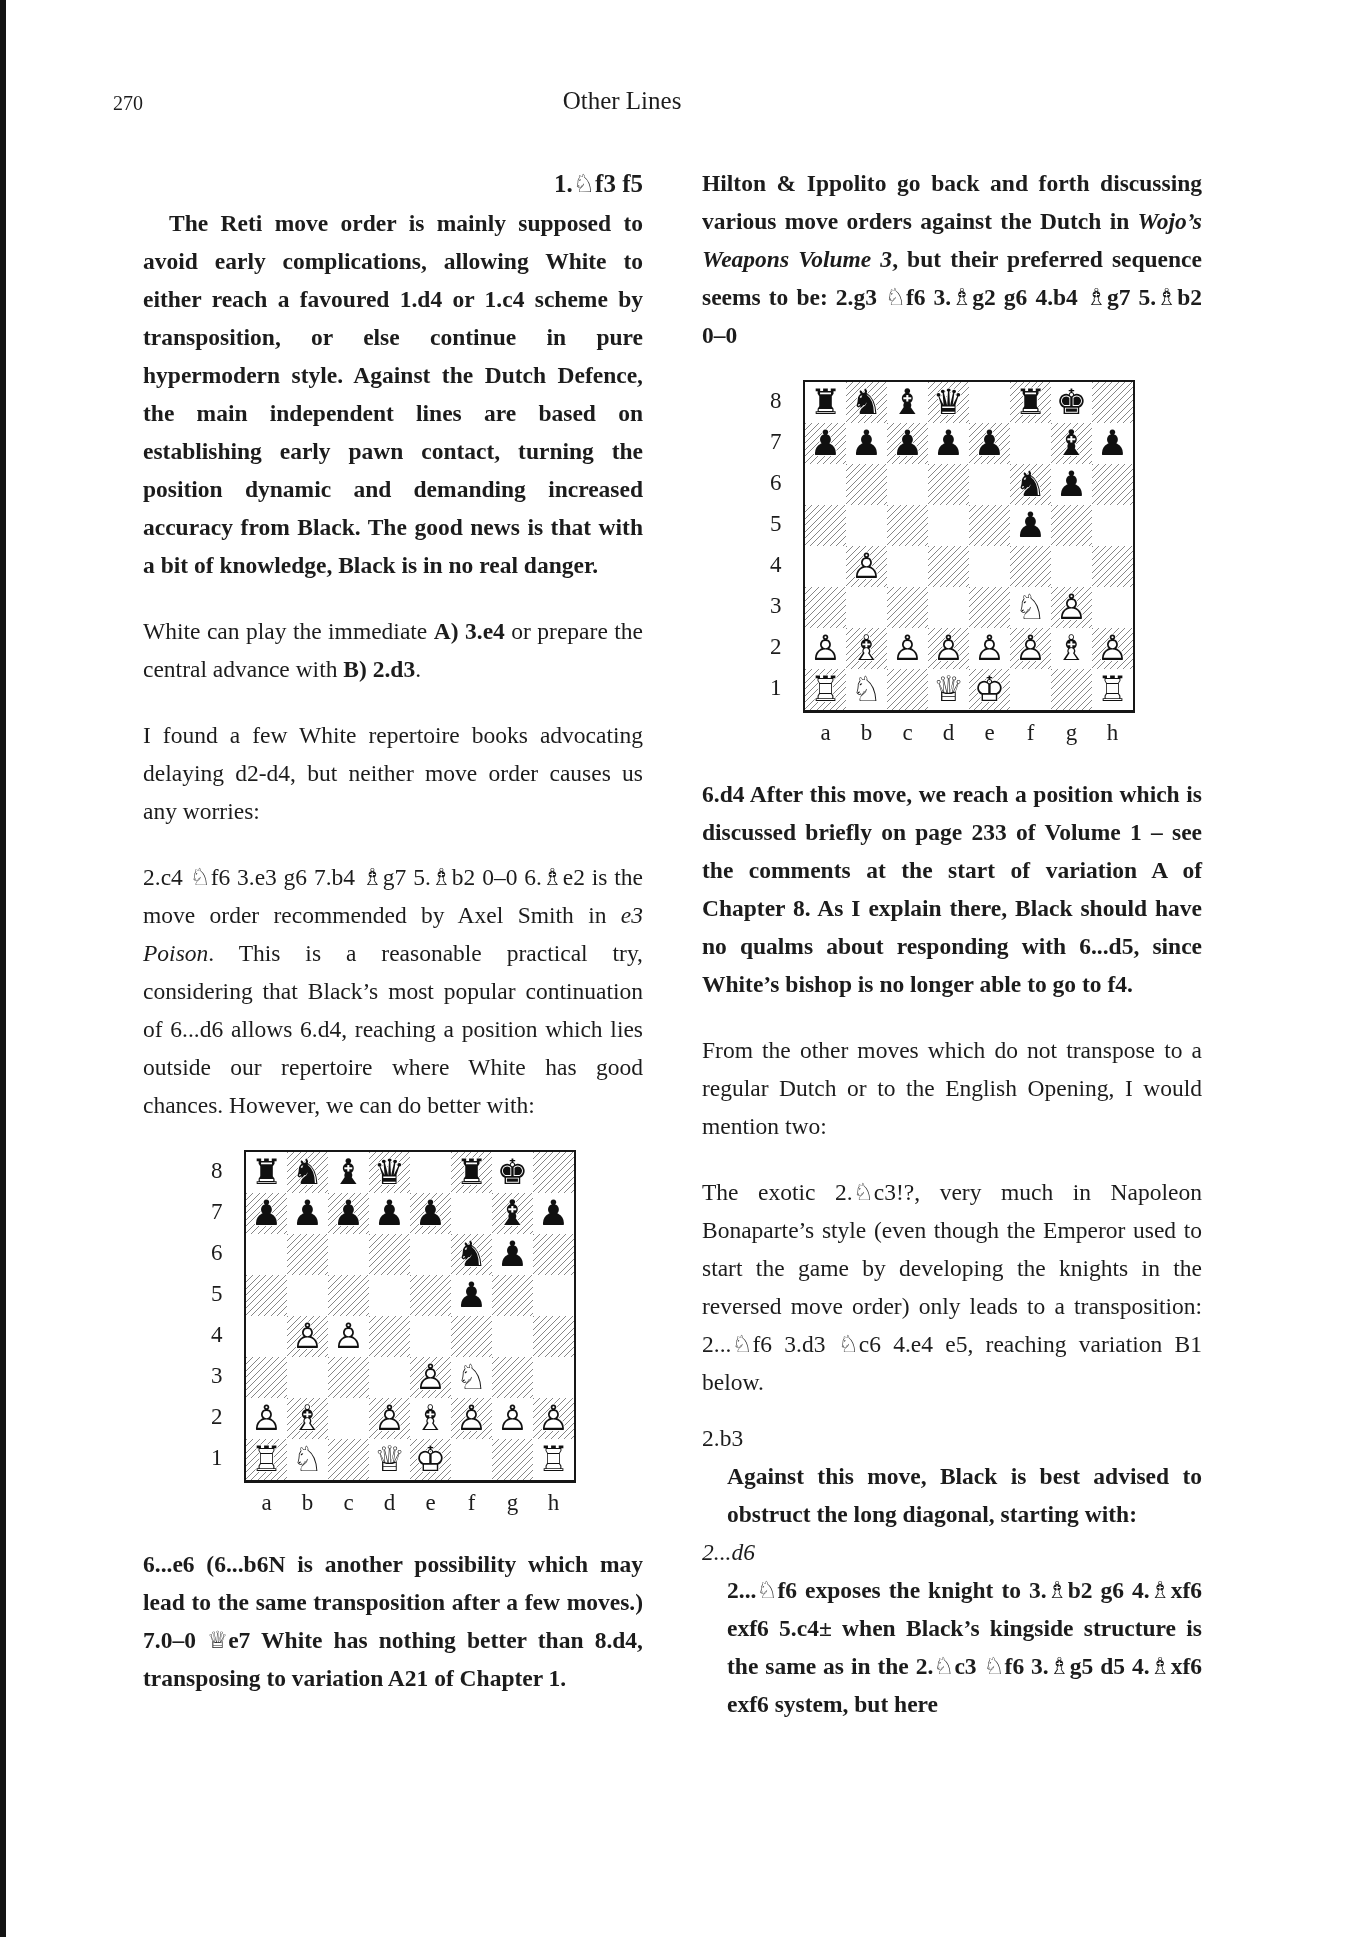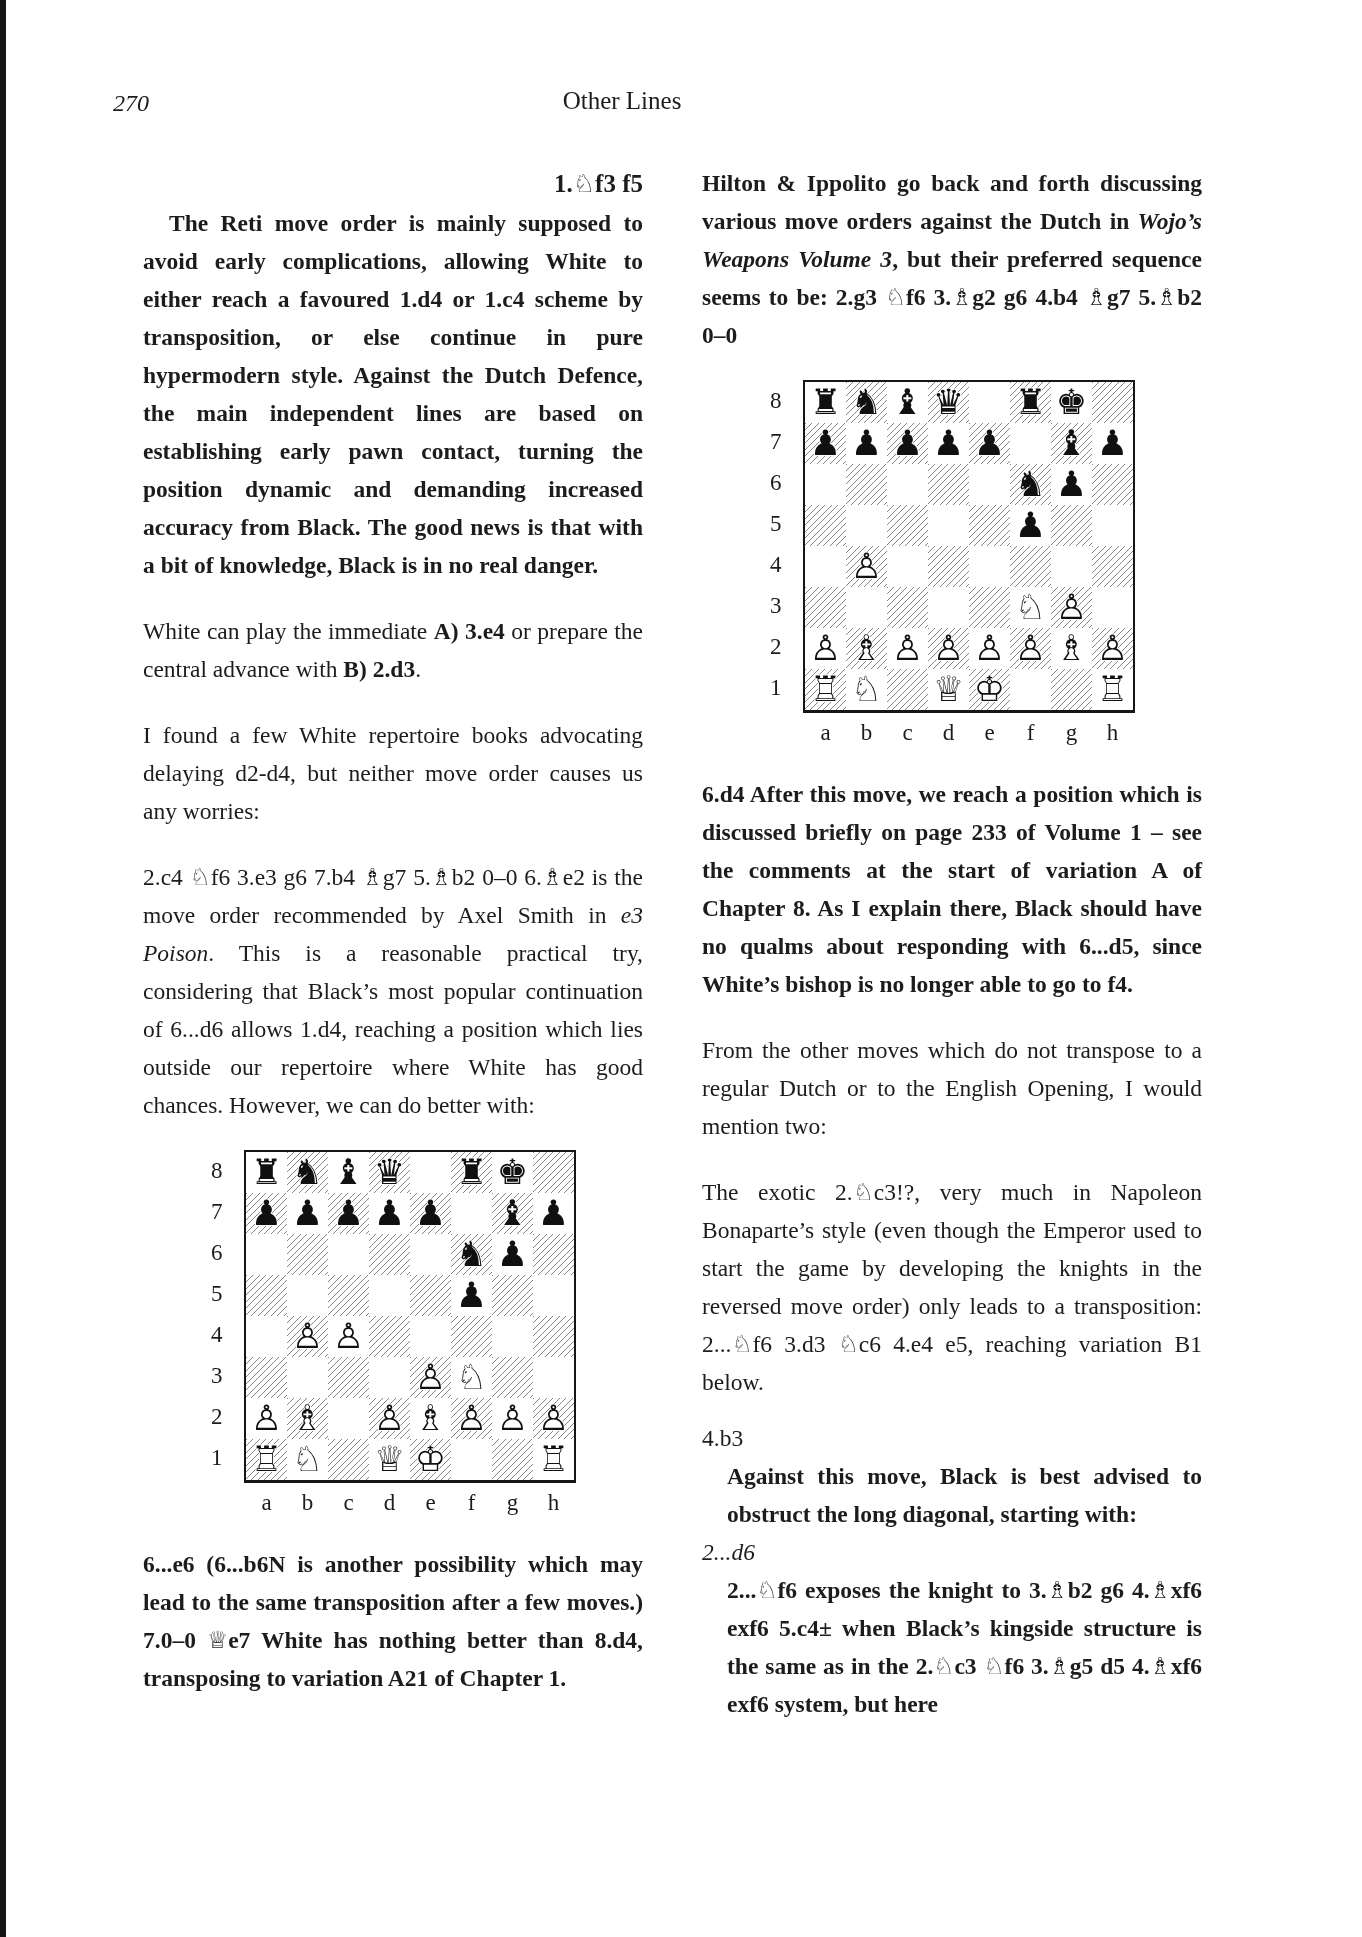--- a/index.html
+++ b/index.html
@@ -1,19 +1,19 @@
 <!DOCTYPE html>
 <html><head>
 <meta charset="utf-8">
 <style>
   html,body{margin:0;padding:0;background:#ffffff;}
   .page{position:relative;width:1362px;height:1937px;background:#ffffff;overflow:hidden;
         font-family:"Liberation Serif","DejaVu Serif","DejaVu Sans",serif;color:#1c1c1c;}
   .scan-edge{position:absolute;left:0;top:0;width:6px;height:1937px;background:#141414;}
-  .page-number{position:absolute;left:113px;top:88px;font-size:24px;line-height:30px;font-style:italic;}
+  .page-number{position:absolute;left:113px;top:88px;font-size:20px;line-height:30px;}
   .page-title{position:absolute;left:472px;top:86px;width:300px;text-align:center;font-size:25px;line-height:30px;}
   .col{position:absolute;top:164px;width:500px;text-align:justify;font-size:23.5px;line-height:38px;}
   .col-left{left:143px;}
   .col-right{left:702px;}
   .para{margin:28px 0 0 0;}
   .para.no-gap{margin-top:0;font-weight:bold;}
   .fl-indent{text-indent:26px;}
   .blk-indent{padding-left:25px;}
   .mv-heading{margin:0;font-size:25px;font-weight:bold;line-height:40px;text-align:right;}
   .moveline{margin:18px 0 0 0;text-align:left;}
@@ -42,21 +42,21 @@
 
 <div class="page">
   <div class="scan-edge"></div>
   <span class="page-number">270</span>
   <span class="page-title">Other Lines</span>
   <div class="col col-left" id="col-left">
       <p class="mv-heading"><span class="b ">1.♘f3 f5</span></p>
       <p class="para no-gap fl-indent"><span>The Reti move order is mainly supposed to avoid early complications, allowing White to either reach a favoured 1.d4 or 1.c4 scheme by transposition, or else continue in pure hypermodern style. Against the Dutch Defence, the main independent lines are based on establishing early pawn contact, turning the position dynamic and demanding increased accuracy from Black. The good news is that with a bit of knowledge, Black is in no real danger.</span></p>
       <p class="para"><span>White can play the immediate </span><span class="b ">A) 3.e4</span><span> or prepare the central advance with </span><span class="b ">B) 2.d3</span><span>.</span></p>
       <p class="para"><span>I found a few White repertoire books advocating delaying d2-d4, but neither move order causes us any worries:</span></p>
-      <p class="para"><span>2.c4 ♘f6 3.e3 g6 7.b4 ♗g7 5.♗b2 0–0 6.♗e2 is the move order recommended by Axel Smith in </span><span class="i">e3 Poison</span><span>. This is a reasonable practical try, considering that Black’s most popular continuation of 6...d6 allows 1.d4, reaching a position which lies outside our repertoire where White has good chances. However, we can do better with:</span></p>
+      <p class="para"><span>2.c4 ♘f6 3.e3 g6 7.b4 ♗g7 5.♗b2 0–0 6.♗e2 is the move order recommended by Axel Smith in </span><span class="i">e3 Poison</span><span>. This is a reasonable practical try, considering that Black’s most popular continuation of 6...d6 allows 6.d4, reaching a position which lies outside our repertoire where White has good chances. However, we can do better with:</span></p>
       <div class="diagram-wrap">
         <div class="dg-main">
           <div class="dg-ranks">
             <span class="rank-num">8</span>
             <span class="rank-num">7</span>
             <span class="rank-num">6</span>
             <span class="rank-num">5</span>
             <span class="rank-num">4</span>
             <span class="rank-num">3</span>
             <span class="rank-num">2</span>
@@ -390,18 +390,18 @@
           <span class="file-label">d</span>
           <span class="file-label">e</span>
           <span class="file-label">f</span>
           <span class="file-label">g</span>
           <span class="file-label">h</span>
         </div>
       </div>
       <p class="para no-gap"><span>6.d4 After this move, we reach a position which is discussed briefly on page 233 of Volume 1 – see the comments at the start of variation A of Chapter 8. As I explain there, Black should have no qualms about responding with 6...d5, since White’s bishop is no longer able to go to f4.</span></p>
       <p class="para"><span>From the other moves which do not transpose to a regular Dutch or to the English Opening, I would mention two:</span></p>
       <p class="para"><span>The exotic 2.♘c3!?, very much in Napoleon Bonaparte’s style (even though the Emperor used to start the game by developing the knights in the reversed move order) only leads to a transposition: 2...♘f6 3.d3 ♘c6 4.e4 e5, reaching variation B1 below.</span></p>
-      <p class="moveline"><span>4.b3</span></p>
+      <p class="moveline"><span>2.b3</span></p>
       <p class="para no-gap blk-indent"><span>Against this move, Black is best advised to obstruct the long diagonal, starting with:</span></p>
       <p class="moveline no-gap"><span>2...d6</span></p>
       <p class="para no-gap blk-indent"><span>2...♘f6 exposes the knight to 3.♗b2 g6 4.♗xf6 exf6 5.c4± when Black’s kingside structure is the same as in the 2.♘c3 ♘f6 3.♗g5 d5 4.♗xf6 exf6 system, but here</span></p>
     </div>
 </div>
 
 </body></html>

